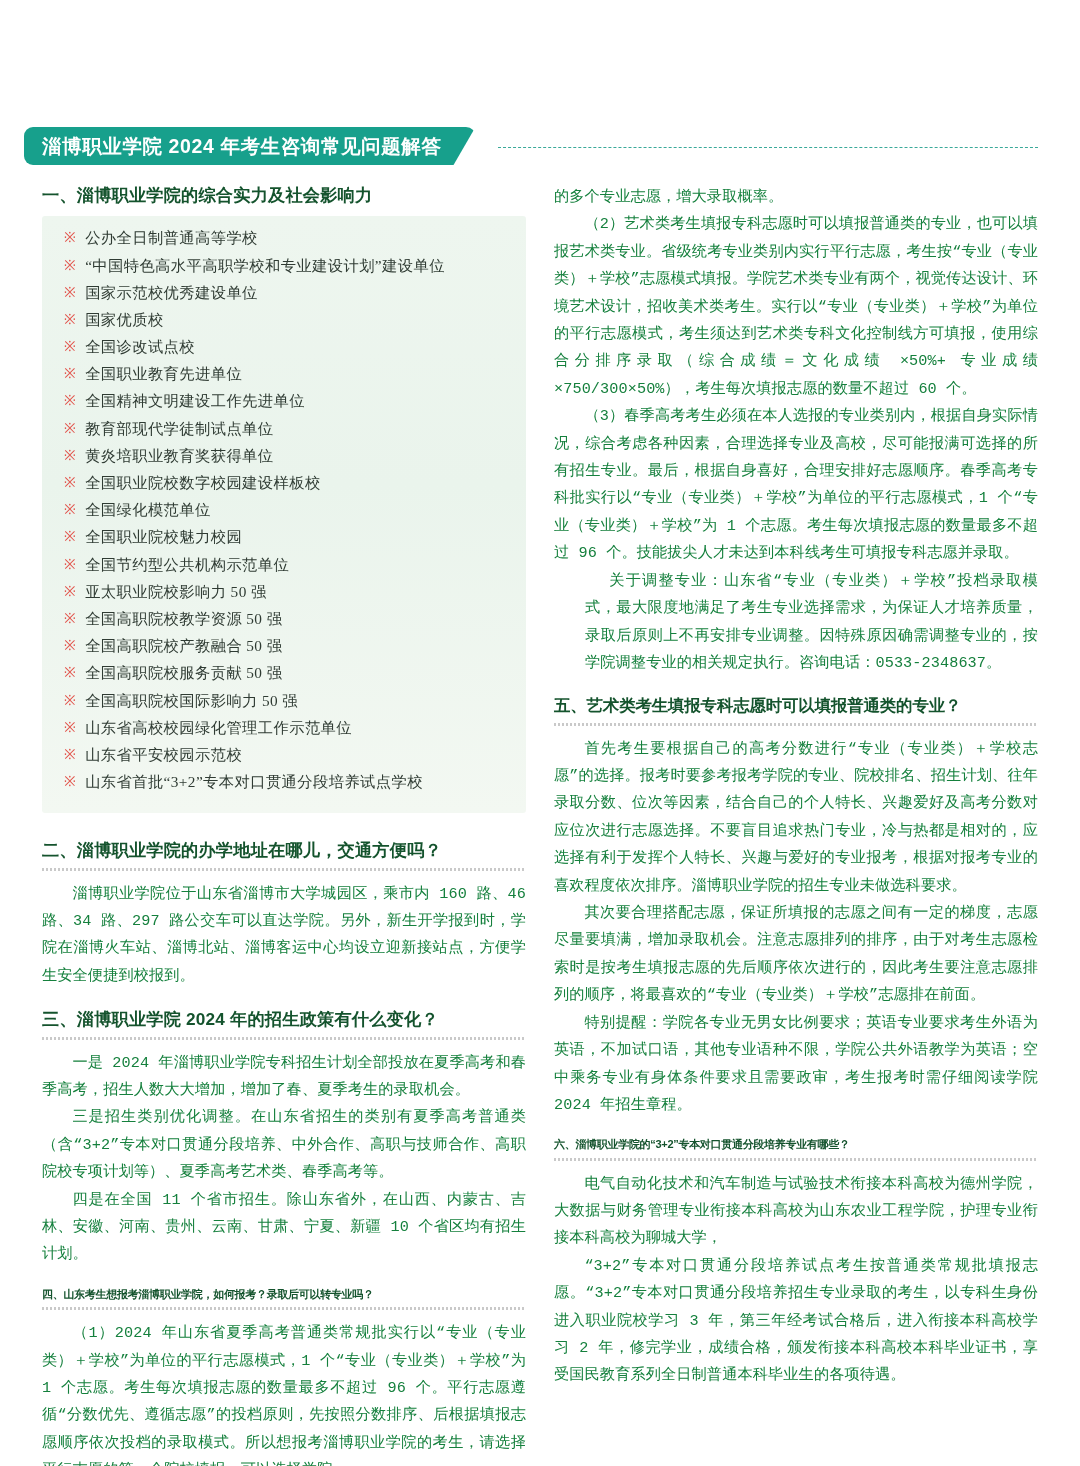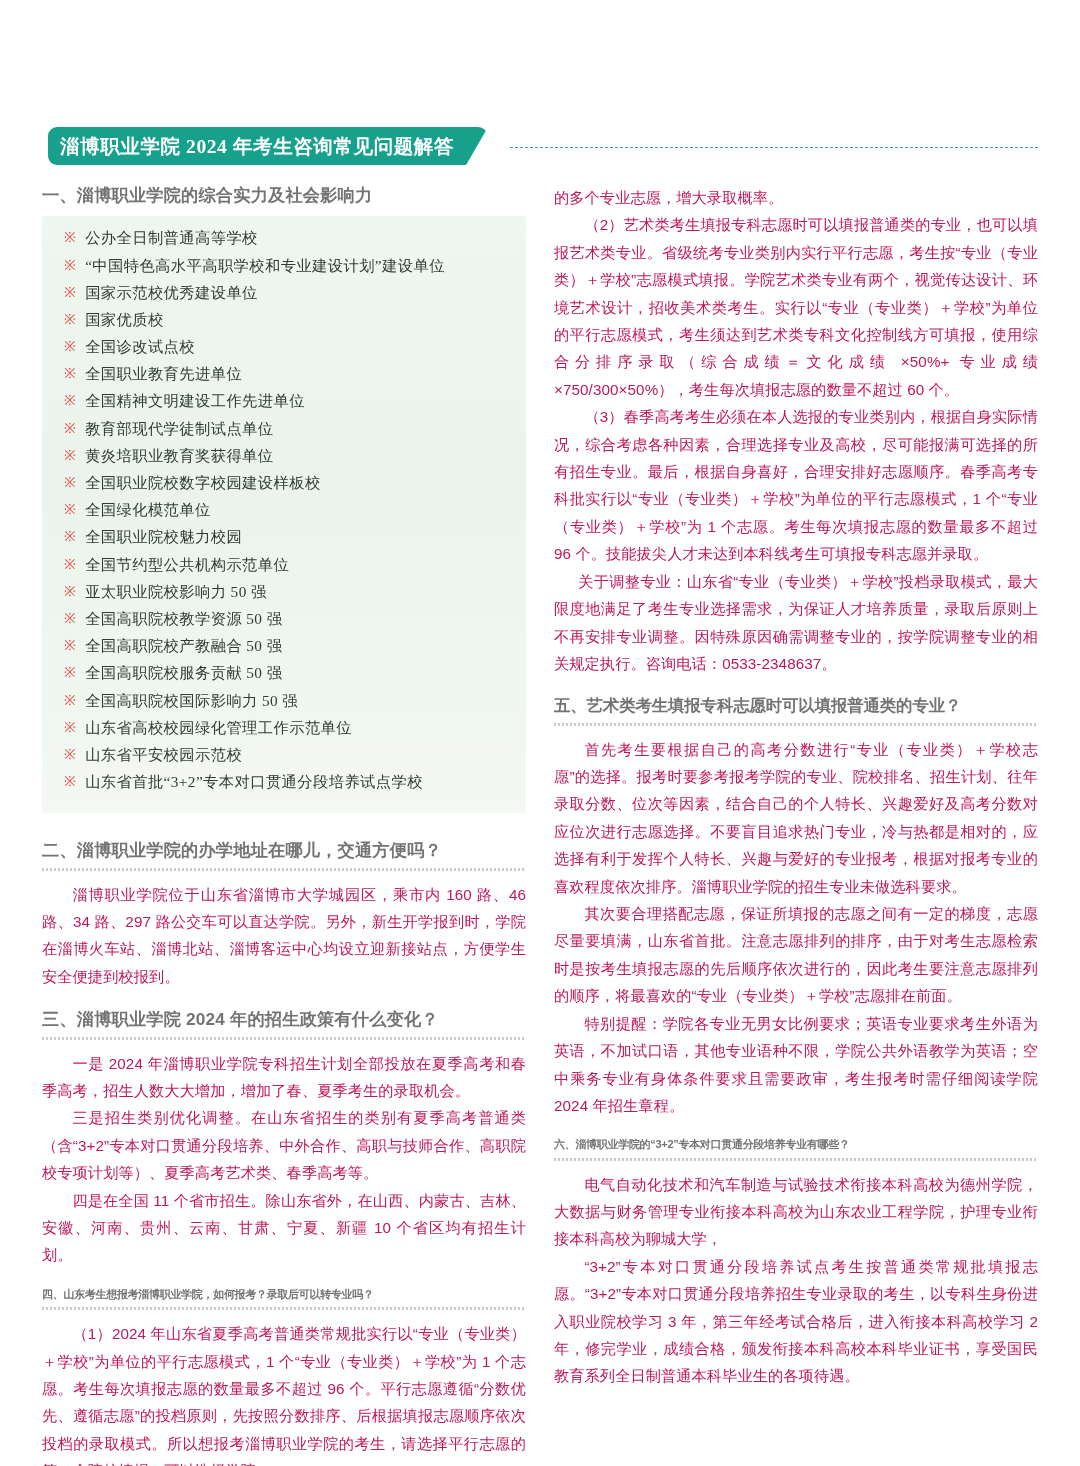--- a/index.html
+++ b/index.html
@@ -27,28 +27,28 @@
     height: 44px;
     display: flex;
     align-items: center;
   }
 
   .banner {
     position: relative;
     height: 38px;
     background: #17a08c;
     color: #ffffff;
-    font-family: Liberation Serif, serif;
+    font-family: Liberation Sans, sans-serif;
     font-weight: bold;
     font-size: 19.5px;
     letter-spacing: 0.6px;
     display: flex;
     align-items: center;
-    padding: 0 34px 0 12px;
-    margin-left: 48px;
+    padding: 0 34px 0 18px;
+    margin-left: 24px;
     border-radius: 9px 0 0 9px;
     white-space: nowrap;
     clip-path: polygon(0 0, 100% 0, calc(100% - 22px) 100%, 0 100%);
     border-top-right-radius: 10px;
     border-bottom-right-radius: 4px;
   }
 
   .banner-dash {
     flex: 1;
     height: 0;
@@ -69,21 +69,21 @@
   .col {
     width: 484px;
     flex: 0 0 484px;
   }
 
   
   .sec-h {
     font-family: "Liberation Sans", "DejaVu Sans", sans-serif;
     font-weight: bold;
     font-size: 17.2px;
-    color: #737373;
+    color: #14532d;
     letter-spacing: 0.2px;
     line-height: 1.3;
     margin-bottom: 6px;
     white-space: nowrap;
   }
   .sec-h.wide { font-size: 16.4px; letter-spacing: -0.1px; }
   .sec-h.wider { font-size: 11px; letter-spacing: -0.3px; }
 
   .sec-rule {
     height: 3px;
@@ -115,31 +115,31 @@
     font-size: 14px;
     margin-right: 9px;
     flex: 0 0 auto;
     position: relative;
     top: -1px;
   }
   .honor-text { font-weight: 500; }
 
   
   p.body {
-    font-family: Liberation Sans, sans-serif;
+    font-family: Liberation Mono, monospace;
     font-size: 15.2px;
     line-height: 27.4px;
-    color: #be185d;
+    color: #15803d;
     text-align: justify;
     text-justify: inter-ideograph;
     text-indent: 2em;
     margin-bottom: 0;
     letter-spacing: 0.1px;
   }
-  p.body.noind { text-indent: 1.6em; }
+  p.body.noind { text-indent: 1.6em; margin-left: 31px; }
   .block { margin-bottom: 18px; }
 </style>
 </head>
 <body>
 
 <div class="page">
 
   <div class="header-row">
     <div class="banner">
       <span>淄博职业学院 2024 年考生咨询常见问题解答</span>
@@ -268,21 +268,21 @@
         <p class="body" style="text-indent:0">的多个专业志愿，增大录取概率。</p>
         <p class="body">（2）艺术类考生填报专科志愿时可以填报普通类的专业，也可以填报艺术类专业。省级统考专业类别内实行平行志愿，考生按“专业（专业类）＋学校”志愿模式填报。学院艺术类专业有两个，视觉传达设计、环境艺术设计，招收美术类考生。实行以“专业（专业类）＋学校”为单位的平行志愿模式，考生须达到艺术类专科文化控制线方可填报，使用综合分排序录取（综合成绩＝文化成绩 ×50%+ 专业成绩 ×750/300×50%），考生每次填报志愿的数量不超过 60 个。</p>
         <p class="body">（3）春季高考考生必须在本人选报的专业类别内，根据自身实际情况，综合考虑各种因素，合理选择专业及高校，尽可能报满可选择的所有招生专业。最后，根据自身喜好，合理安排好志愿顺序。春季高考专科批实行以“专业（专业类）＋学校”为单位的平行志愿模式，1 个“专业（专业类）＋学校”为 1 个志愿。考生每次填报志愿的数量最多不超过 96 个。技能拔尖人才未达到本科线考生可填报专科志愿并录取。</p>
         <p class="body noind">关于调整专业：山东省“专业（专业类）＋学校”投档录取模式，最大限度地满足了考生专业选择需求，为保证人才培养质量，录取后原则上不再安排专业调整。因特殊原因确需调整专业的，按学院调整专业的相关规定执行。咨询电话：0533-2348637。</p>
       </div>
 
       <div class="sec-h wide">五、艺术类考生填报专科志愿时可以填报普通类的专业？</div>
       <div class="sec-rule"></div>
       <div class="block">
         <p class="body">首先考生要根据自己的高考分数进行“专业（专业类）＋学校志愿”的选择。报考时要参考报考学院的专业、院校排名、招生计划、往年录取分数、位次等因素，结合自己的个人特长、兴趣爱好及高考分数对应位次进行志愿选择。不要盲目追求热门专业，冷与热都是相对的，应选择有利于发挥个人特长、兴趣与爱好的专业报考，根据对报考专业的喜欢程度依次排序。淄博职业学院的招生专业未做选科要求。</p>
-        <p class="body">其次要合理搭配志愿，保证所填报的志愿之间有一定的梯度，志愿尽量要填满，山东省首批。注意志愿排列的排序，由于对考生志愿检索时是按考生填报志愿的先后顺序依次进行的，因此考生要注意志愿排列的顺序，将最喜欢的“专业（专业类）＋学校”志愿排在前面。</p>
+        <p class="body">其次要合理搭配志愿，保证所填报的志愿之间有一定的梯度，志愿尽量要填满，增加录取机会。注意志愿排列的排序，由于对考生志愿检索时是按考生填报志愿的先后顺序依次进行的，因此考生要注意志愿排列的顺序，将最喜欢的“专业（专业类）＋学校”志愿排在前面。</p>
         <p class="body">特别提醒：学院各专业无男女比例要求；英语专业要求考生外语为英语，不加试口语，其他专业语种不限，学院公共外语教学为英语；空中乘务专业有身体条件要求且需要政审，考生报考时需仔细阅读学院 2024 年招生章程。</p>
       </div>
 
       <div class="sec-h wider">六、淄博职业学院的“3+2”专本对口贯通分段培养专业有哪些？</div>
       <div class="sec-rule"></div>
       <div class="block">
         <p class="body">电气自动化技术和汽车制造与试验技术衔接本科高校为德州学院，大数据与财务管理专业衔接本科高校为山东农业工程学院，护理专业衔接本科高校为聊城大学，</p>
         <p class="body">“3+2”专本对口贯通分段培养试点考生按普通类常规批填报志愿。“3+2”专本对口贯通分段培养招生专业录取的考生，以专科生身份进入职业院校学习 3 年，第三年经考试合格后，进入衔接本科高校学习 2 年，修完学业，成绩合格，颁发衔接本科高校本科毕业证书，享受国民教育系列全日制普通本科毕业生的各项待遇。</p>
       </div>
 

